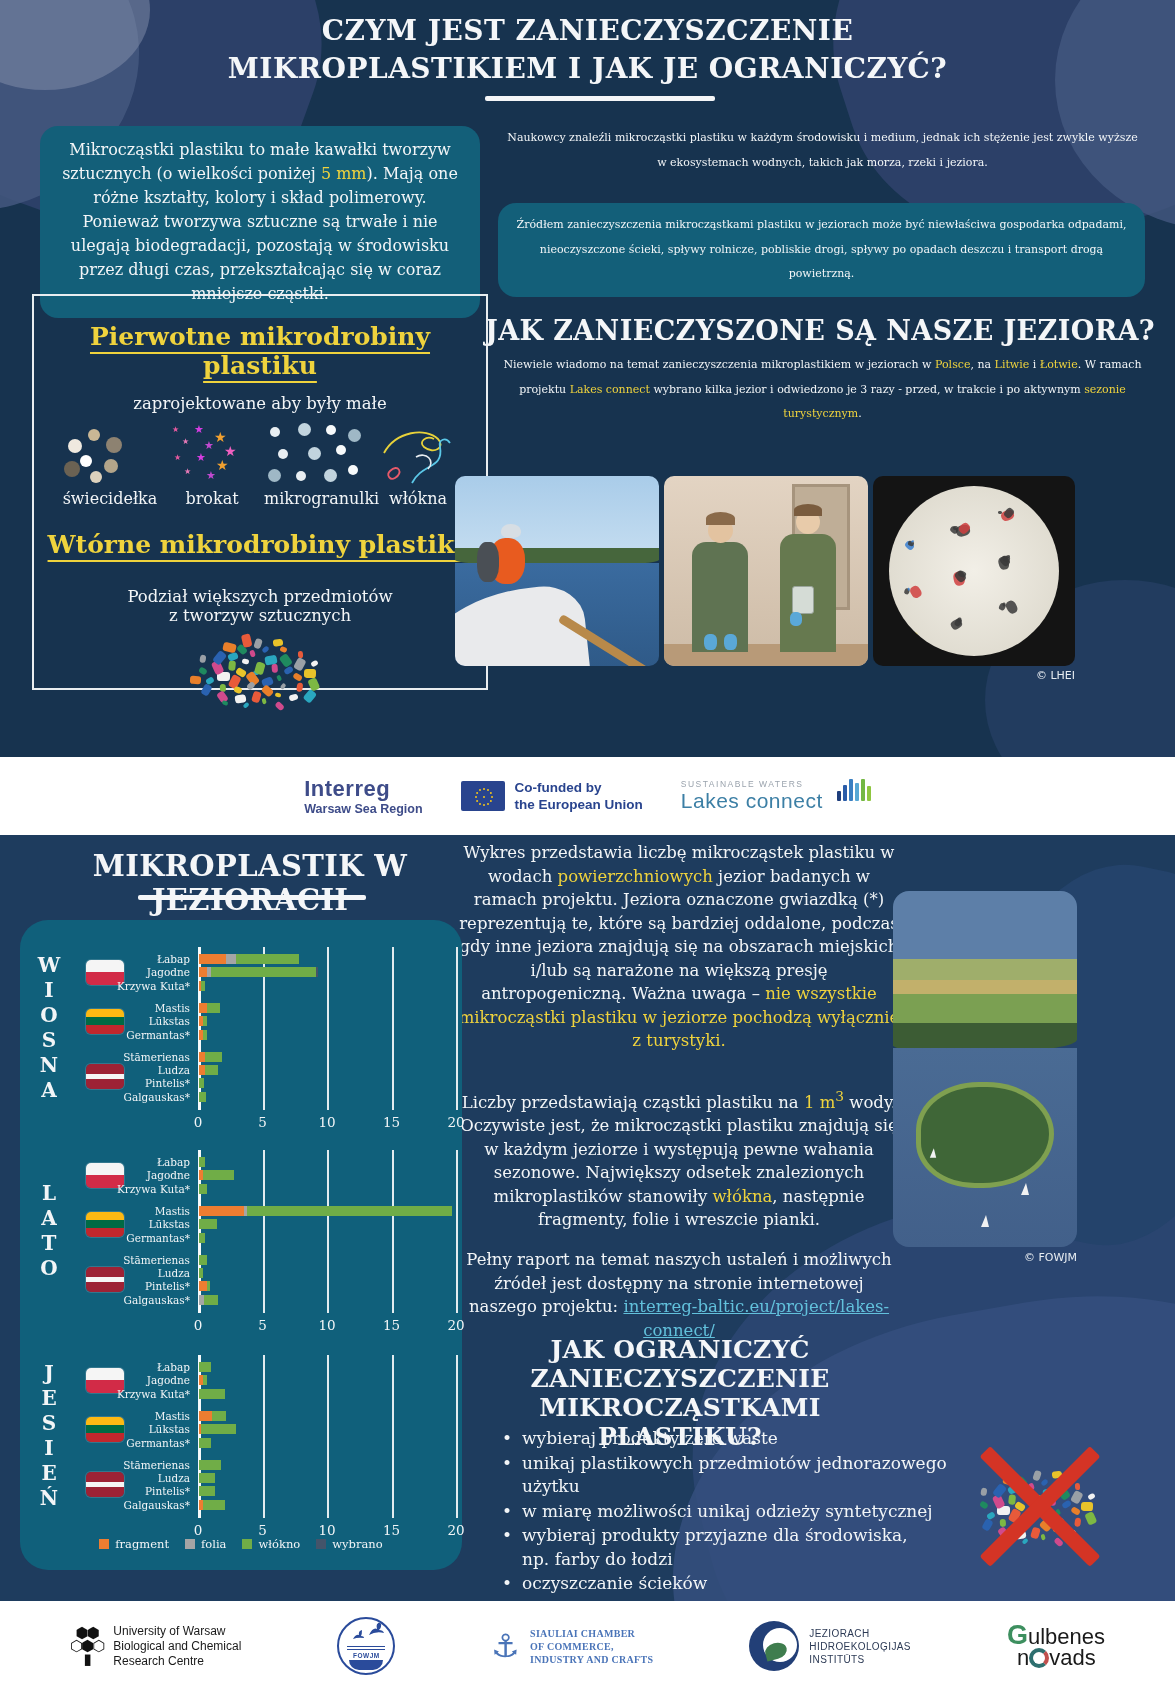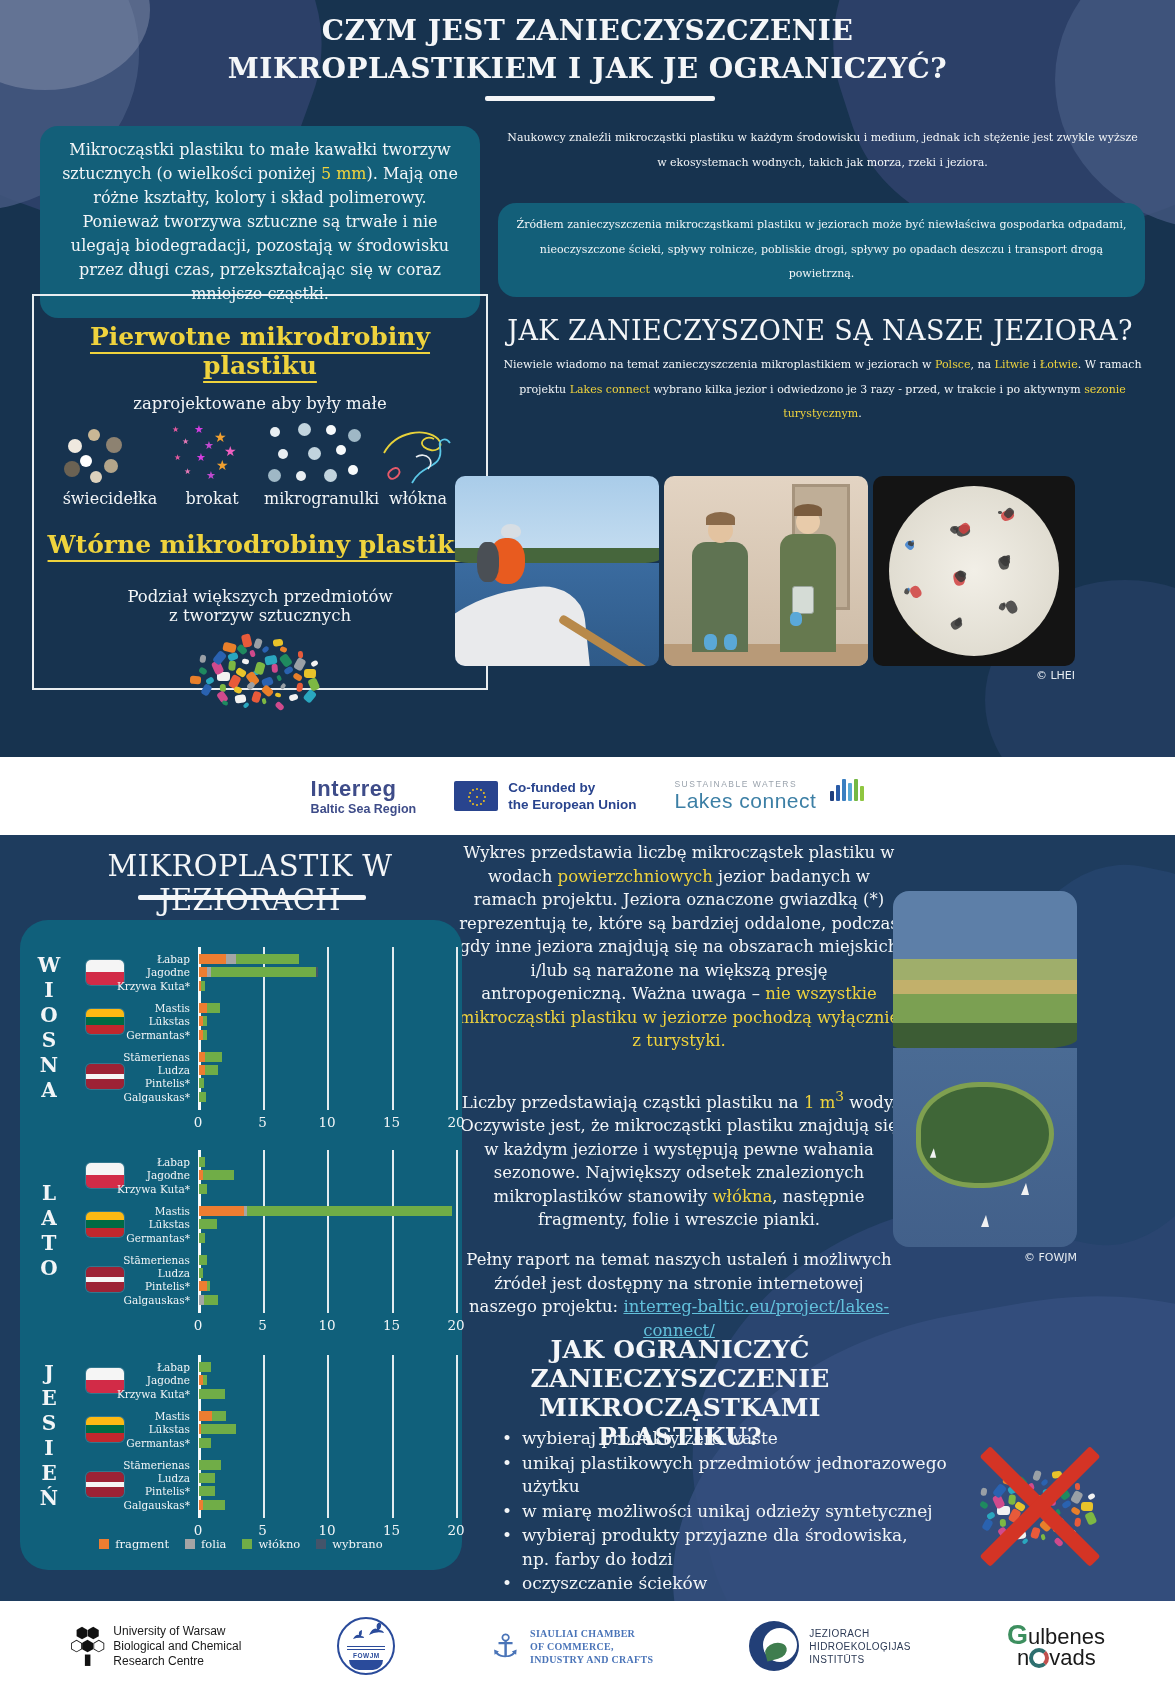--- a/index.html
+++ b/index.html
@@ -10,21 +10,21 @@
   #sec1{position:absolute;left:0;top:0;width:1175px;height:757px;background:#17334F;overflow:hidden;}
   .blob{position:absolute;z-index:0;}
   #sec1 .content{position:relative;z-index:2;}
   .poster-title{width:1175px;text-align:center;color:#f4f6f8;font-weight:bold;
     font-size:28px;letter-spacing:.5px;line-height:38px;}
   .rule{background:#f4f6f8;height:5px;border-radius:2px;}
   .tealbox{background:#135F79;border-radius:18px;color:#f2f5f7;text-align:center;}
   .body-txt{color:#f2f5f7;font-size:11px;line-height:24.5px;text-align:center;}
   .seg-y{color:#EFD33D;}
   .seg-link{color:#62C1DC;text-decoration:underline;cursor:pointer;}
-  .h2{color:#f4f6f8;font-weight:normal;font-size:27px;text-align:center;letter-spacing:.4px;}
+  .h2{color:#f4f6f8;font-weight:bold;font-size:27px;text-align:center;letter-spacing:.4px;}
   .outline-box{border:2px solid #e9edf0;}
   .ysub{color:#EFD33D;font-weight:bold;font-size:25px;text-align:center;
     text-decoration:underline;text-underline-offset:7px;text-decoration-thickness:2px;}
   .wsub{color:#f2f5f7;font-size:16.5px;text-align:center;}
   .icon-label{color:#f2f5f7;font-size:16px;text-align:center;}
   .photo{border-radius:10px;overflow:hidden;position:absolute;}
   .credit{color:#e8edf2;font-size:11px;font-family:"DejaVu Sans",sans-serif;}
   
   #band{position:absolute;left:0;top:757px;width:1175px;height:78px;background:#ffffff;
     display:flex;align-items:center;justify-content:center;gap:38px;font-family:"Liberation Sans",sans-serif;}
@@ -298,21 +298,21 @@
           <div style="position: absolute; left: 117px; top: 69px; width: 4px; height: 3.2px; border-radius: 40%; background: rgb(58, 58, 58); opacity: 0.85; transform: rotate(173deg);"></div>
         </div>
     </div>
     <div class="abs credit" style="left:1018px;top:669px;width:57px;text-align:right;">© LHEI</div>
   </div>
 </div>
 
 <div id="band">
   <div style="text-align:left;">
     <div class="interreg-name">Interreg</div>
-    <div class="interreg-sub">Baltic Sea Region</div>
+    <div class="interreg-sub">Warsaw Sea Region</div>
   </div>
   <div style="display:flex;align-items:center;gap:10px;">
     <div class="eu-flag">
         <div class="eu-stars"></div>
       </div>
     <div class="eu-text">
       <div>Co-funded by</div>
       <div>the European Union</div>
     </div>
   </div>

